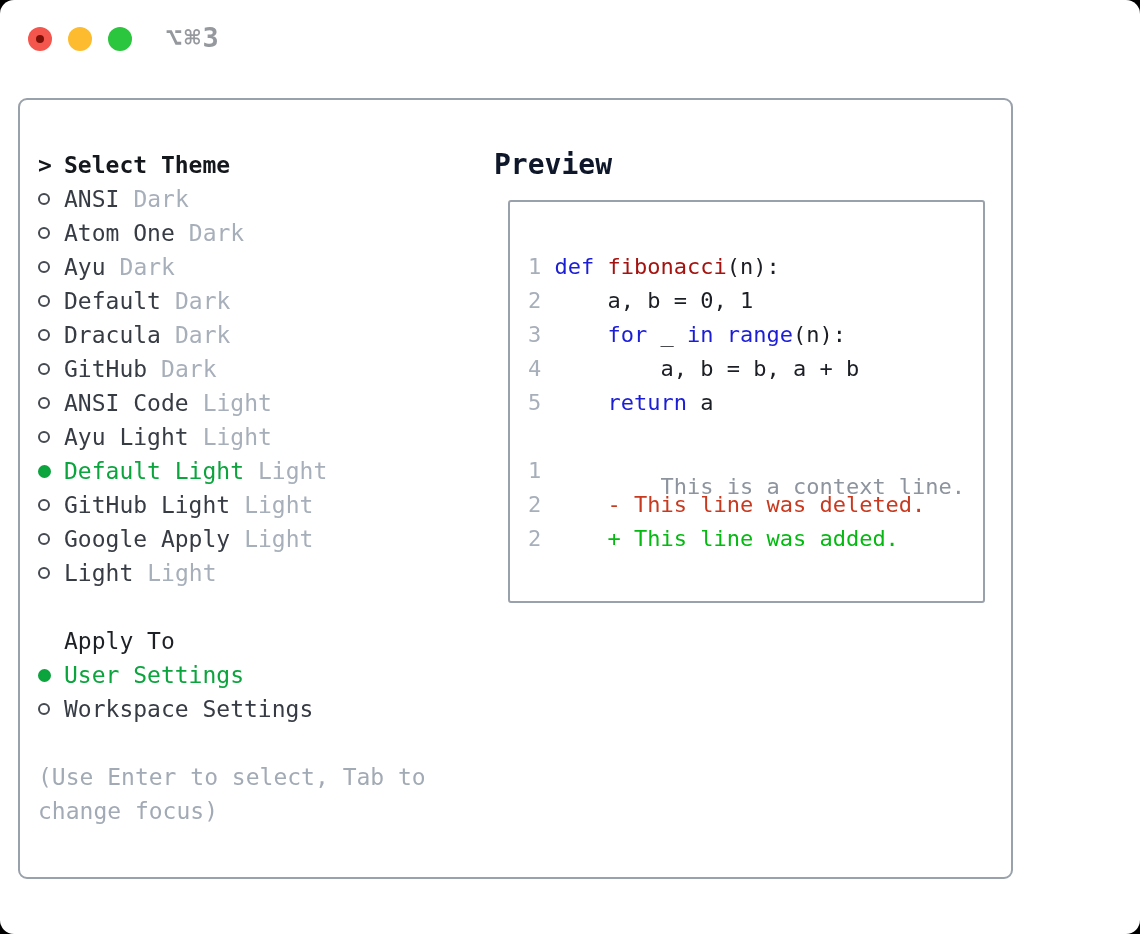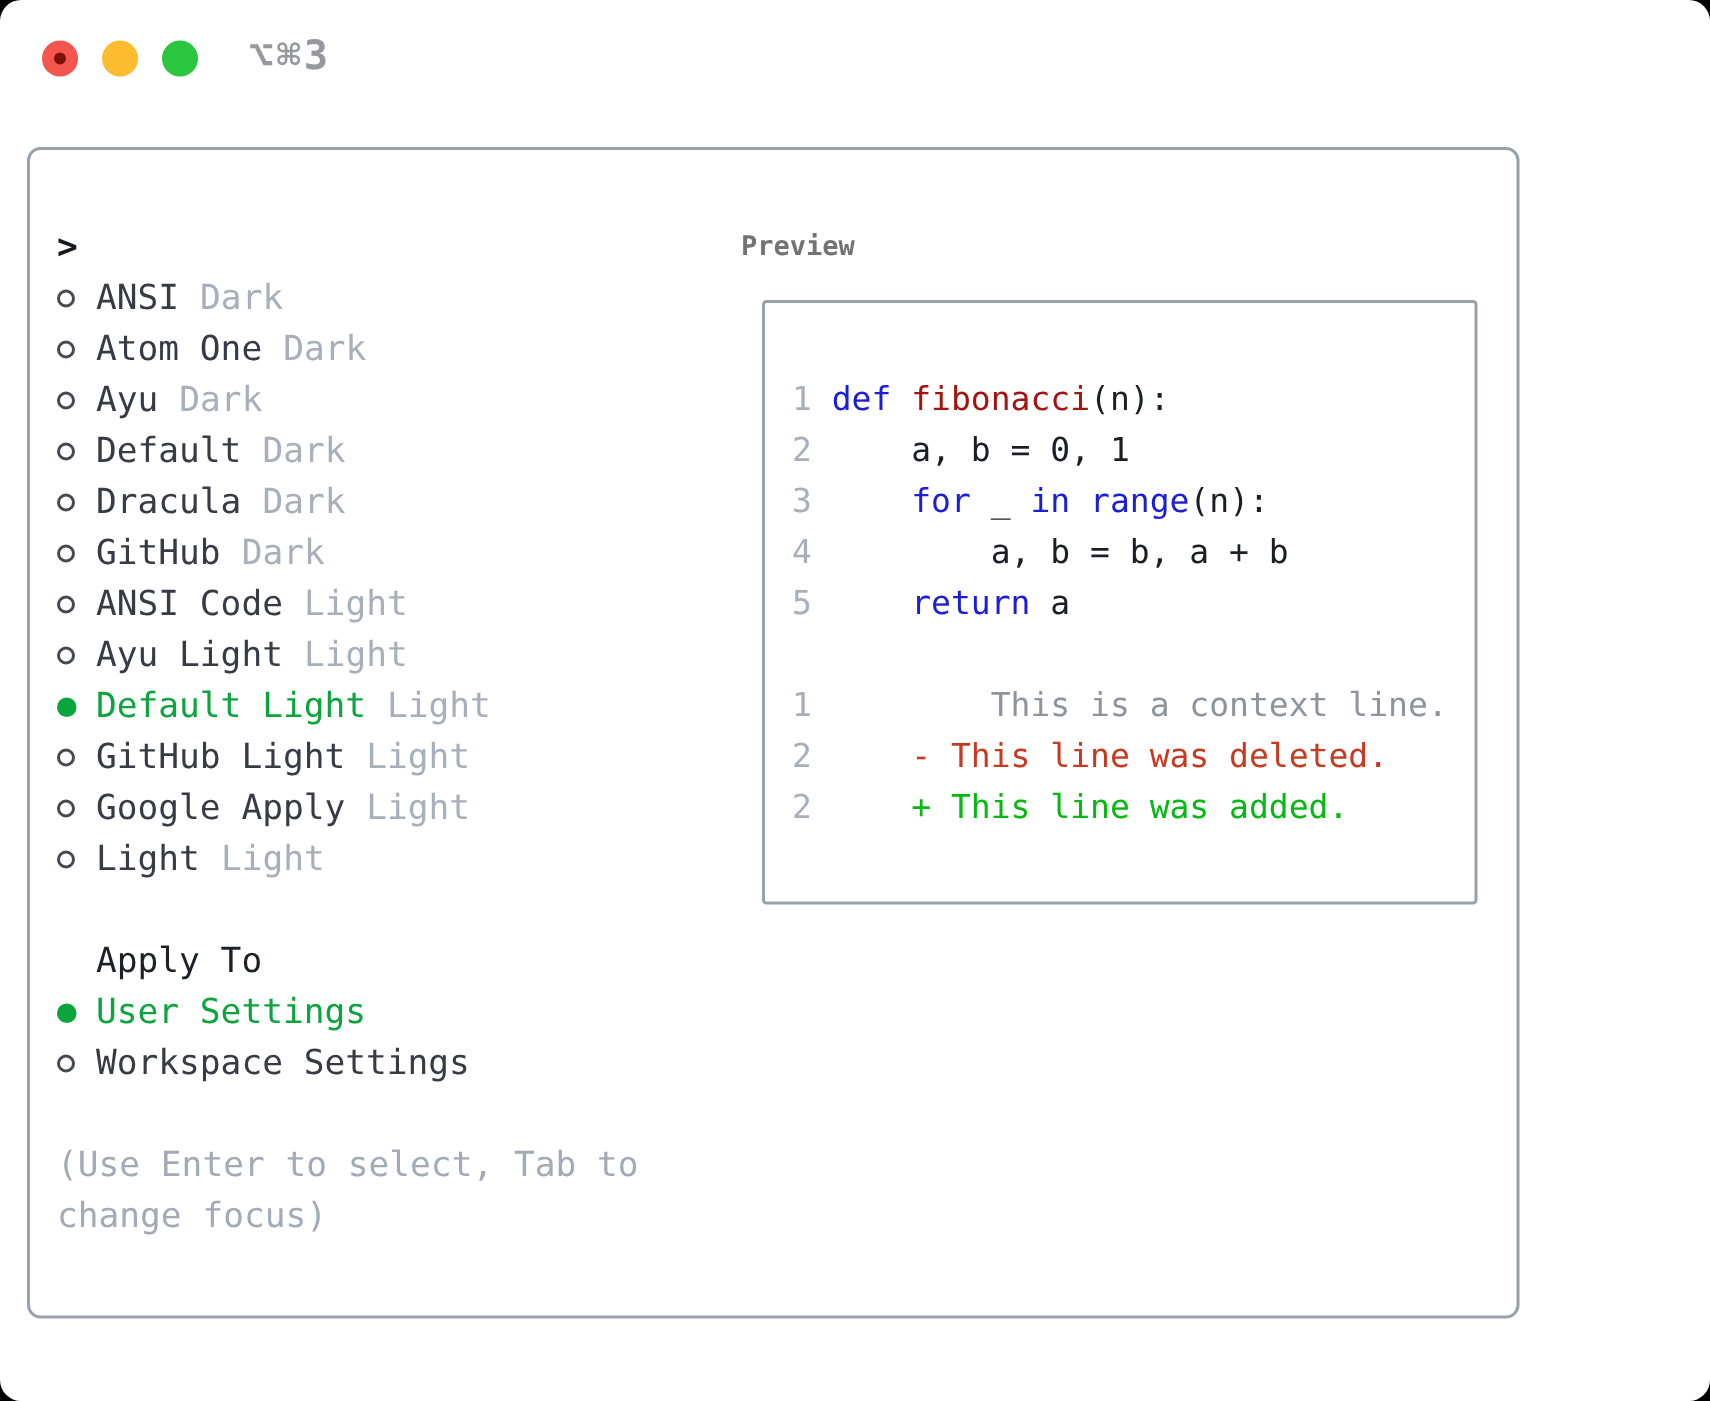--- a/index.html
+++ b/index.html
@@ -39,51 +39,51 @@
   .circ.sel{width:13px;height:13px;background:#0ba43d;border-color:#0ba43d;}
   .nm{color:#363b44;}
   .nm.hdr{color:#14171b;font-weight:bold;}
   .nm.sel{color:#0ba43d;}
   .nm.apply{color:#1d2126;}
   .sfx{color:#a7afba;margin-left:14px;}
   .hint{color:#a2aab5;}
   
   .preview-label{
     position:absolute;left:474px;top:48px;height:34px;line-height:34px;
-    font-weight:bold;color:#737373;font-size:18px;
+    font-weight:bold;color:#0f172a;font-size:28px;
   }
   .preview-box{
     position:absolute;left:488px;top:100px;width:477px;height:403px;
     border:2px solid #99a1ab;border-radius:3px;box-sizing:border-box;
   }
   #code{padding:48px 0 0 18px;font-size:22px;}
   .cline{display:flex;height:34px;line-height:34px;white-space:pre;}
   .tk-n{color:#a7afba;}
   .tk-p{color:#1b1e24;}
   .tk-k{color:#1c1ed6;}
   .tk-f{color:#a41310;}
-  .tk-c{color:#8d949e;}
+  .tk-c{color:#8d949e;margin-top:16px;}
   .tk-d{color:#c83a20;}
   .tk-a{color:#05b912;}
 </style>
 </head>
 <body>
 
 <div class="window">
 
   <div class="tl tl-red"></div>
   <div class="tl tl-yellow"></div>
   <div class="tl tl-green"></div>
   <div class="win-title">⌥⌘3</div>
 
   <div class="content-rect">
 
     <div class="left-block">
       <div class="row">
-        <span class="mk hdrmk">&gt;</span>
+        <span class="mk hdrmk">&gt;</span><span class="nm hdr">Select Theme</span>
       </div>
 
       <div id="theme-list">
           <div class="row"><span class="mk"><span class="circ"></span></span><span class="nm">ANSI</span><span class="sfx">Dark</span></div>
           <div class="row"><span class="mk"><span class="circ"></span></span><span class="nm">Atom One</span><span class="sfx">Dark</span></div>
           <div class="row"><span class="mk"><span class="circ"></span></span><span class="nm">Ayu</span><span class="sfx">Dark</span></div>
           <div class="row"><span class="mk"><span class="circ"></span></span><span class="nm">Default</span><span class="sfx">Dark</span></div>
           <div class="row"><span class="mk"><span class="circ"></span></span><span class="nm">Dracula</span><span class="sfx">Dark</span></div>
           <div class="row"><span class="mk"><span class="circ"></span></span><span class="nm">GitHub</span><span class="sfx">Dark</span></div>
           <div class="row"><span class="mk"><span class="circ"></span></span><span class="nm">ANSI Code</span><span class="sfx">Light</span></div>

